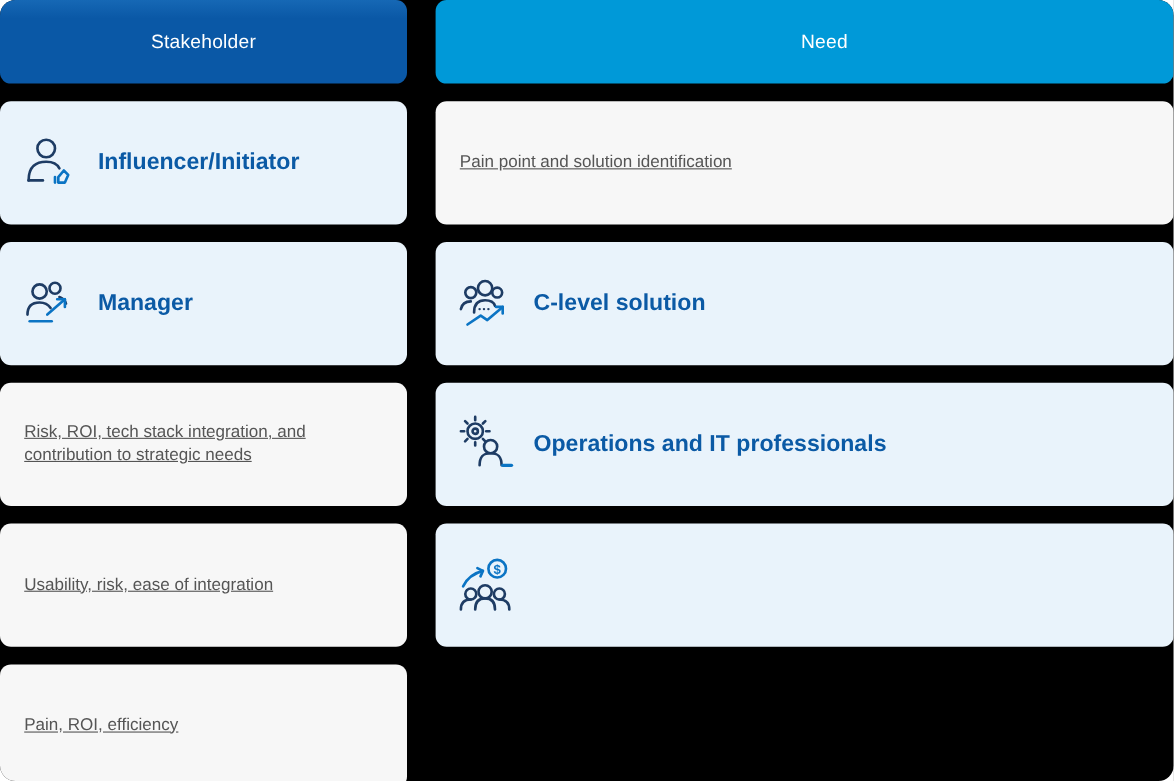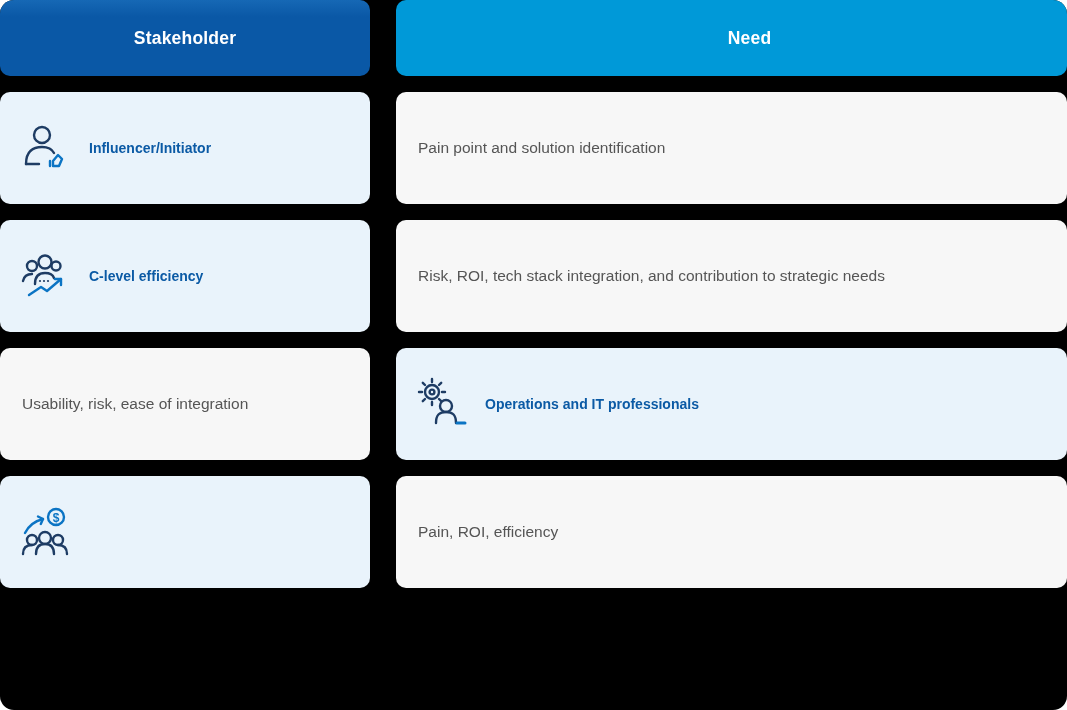--- a/index.html
+++ b/index.html
@@ -12,33 +12,33 @@
     overflow:hidden;
     display:grid;
     grid-template-columns:370px 671px;
     grid-template-rows:76px repeat(5,112px);
     column-gap:26px;
     row-gap:16px;
   }
 
   .cell{border-radius:10px;display:flex;align-items:center;box-sizing:border-box;}
 
-  .header{justify-content:center;font-weight:700;font-size:17.5px;color:#ffffff;letter-spacing:.2px;}
+  .header{justify-content:center;font-weight:400;font-size:17.5px;color:#ffffff;letter-spacing:.2px;}
   .header-left{background:linear-gradient(180deg, var(--header-stakeholder-top,#1668b5) 0%, var(--header-stakeholder-bg,#0a58a6) 22%);}
   .header-right{background:var(--header-need-bg,#0099d8);padding-left:36px;}
 
   .stake{background:var(--stakeholder-cell-bg,#e9f3fb);padding:0 16px;gap:15px;}
   .need{background:var(--need-cell-bg,#f7f7f7);padding:0 22px;}
 
   .icon{width:58px;height:58px;flex:0 0 58px;color:var(--icon-navy,#1e3c64);
         display:flex;align-items:center;justify-content:center;}
   .icon svg{display:block;}
 
-  .stake-label{color:var(--stakeholder-label,#0b5aa5);font-weight:700;font-size:14px;line-height:1.3;}
-  .need-text{color:var(--need-text,#555555);font-size:15.5px;line-height:1.35;}
+  .stake-label{color:var(--stakeholder-label,#0b5aa5);font-weight:700;font-size:21px;line-height:1.3;}
+  .need-text{color:var(--need-text,#555555);font-size:15.5px;line-height:1.35;text-decoration:underline;}
 </style>
 </head>
 <body>
 
 <div class="board">
 
   <div class="cell header header-left">
     <span>Stakeholder</span>
   </div>
   <div class="cell header header-right">
@@ -56,61 +56,77 @@
           <path d="M33 41 v5"></path>
         </g>
       </svg>
     </span>
     <span class="stake-label">Influencer/Initiator</span>
   </div>
   <div class="cell need">
     <span class="need-text">Pain point and solution identification</span>
   </div>
 
+  <div class="cell stake">
+    <span class="icon">
+      <svg viewBox="0 0 56 56" width="56" height="56" fill="none" stroke="currentColor" stroke-width="2.4" stroke-linecap="round" stroke-linejoin="round">
+        <circle cx="19" cy="17" r="6.5"></circle>
+        <path d="M8 38 C8 29 13 27 19 27 C24 27 27 29 29 32"></path>
+        <circle cx="33" cy="14" r="5"></circle>
+        <path d="M37 22 C40 23 42 25 43 28"></path>
+        <g stroke="var(--icon-blue,#0b74c4)">
+          <path d="M26 38 L42 24"></path>
+          <path d="M35 24 h7 v7"></path>
+          <path d="M10 44 H30"></path>
+        </g>
+      </svg>
+    </span>
+    <span class="stake-label">Manager</span>
+  </div>
 
   <div class="cell stake">
     <span class="icon">
       <svg viewBox="0 0 56 56" width="56" height="56" fill="none" stroke="currentColor" stroke-width="2.4" stroke-linecap="round" stroke-linejoin="round">
         <circle cx="15" cy="18" r="5"></circle>
         <circle cx="28" cy="14" r="6.5"></circle>
         <circle cx="39" cy="18" r="4.5"></circle>
         <path d="M6 33 C7 28 10 26 15 26"></path>
         <path d="M18 36 C18 28 22 25 28 25 C33 25 36 27 37 30"></path>
         <g fill="currentColor" stroke="none">
           <circle cx="23" cy="33" r="1.1"></circle>
           <circle cx="27" cy="33" r="1.1"></circle>
           <circle cx="31" cy="33" r="1.1"></circle>
         </g>
         <g stroke="var(--icon-blue,#0b74c4)">
           <path d="M12 47 L24 39 L30 43 L44 31"></path>
           <path d="M38 31 h6 v6"></path>
         </g>
       </svg>
     </span>
-    <span class="stake-label">C-level efficiency</span>
+    <span class="stake-label">C-level solution</span>
   </div>
   <div class="cell need">
     <span class="need-text">Risk, ROI, tech stack integration, and contribution to strategic needs</span>
   </div>
 
-  <div class="cell need">
-    <span class="need-text">Usability, risk, ease of integration</span>
-  </div>
   <div class="cell stake">
     <span class="icon">
       <svg viewBox="0 0 56 56" width="56" height="56" fill="none" stroke="currentColor" stroke-width="2.4" stroke-linecap="round" stroke-linejoin="round">
         <circle cx="19" cy="16" r="7"></circle>
         <circle cx="19" cy="16" r="2.4"></circle>
         <path d="M19 6 v-3 M19 26 v3 M9 16 h-3 M29 16 h3 M12 9 l-2.2 -2.2 M26 23 l2.2 2.2 M26 9 l2.2 -2.2 M12 23 l-2.2 2.2"></path>
         <circle cx="33" cy="30" r="6"></circle>
         <path d="M23 47 C23 38 27 36 33 36 C39 36 43 38 43 47"></path>
         <path d="M44 47 H52" stroke="var(--icon-blue,#0b74c4)" stroke-width="3"></path>
       </svg>
     </span>
     <span class="stake-label">Operations and IT professionals</span>
+  </div>
+  <div class="cell need">
+    <span class="need-text">Usability, risk, ease of integration</span>
   </div>
 
   <div class="cell stake">
     <span class="icon">
       <svg viewBox="0 0 56 56" width="56" height="56" fill="none" stroke="currentColor" stroke-width="2.4" stroke-linecap="round" stroke-linejoin="round">
         <g stroke="var(--icon-blue,#0b74c4)">
           <path d="M8 29 C12 21 18 17 26 15"></path>
           <path d="M21 12.5 l5 2.5 -2.2 5"></path>
           <circle cx="39" cy="13" r="8"></circle>
         </g>

